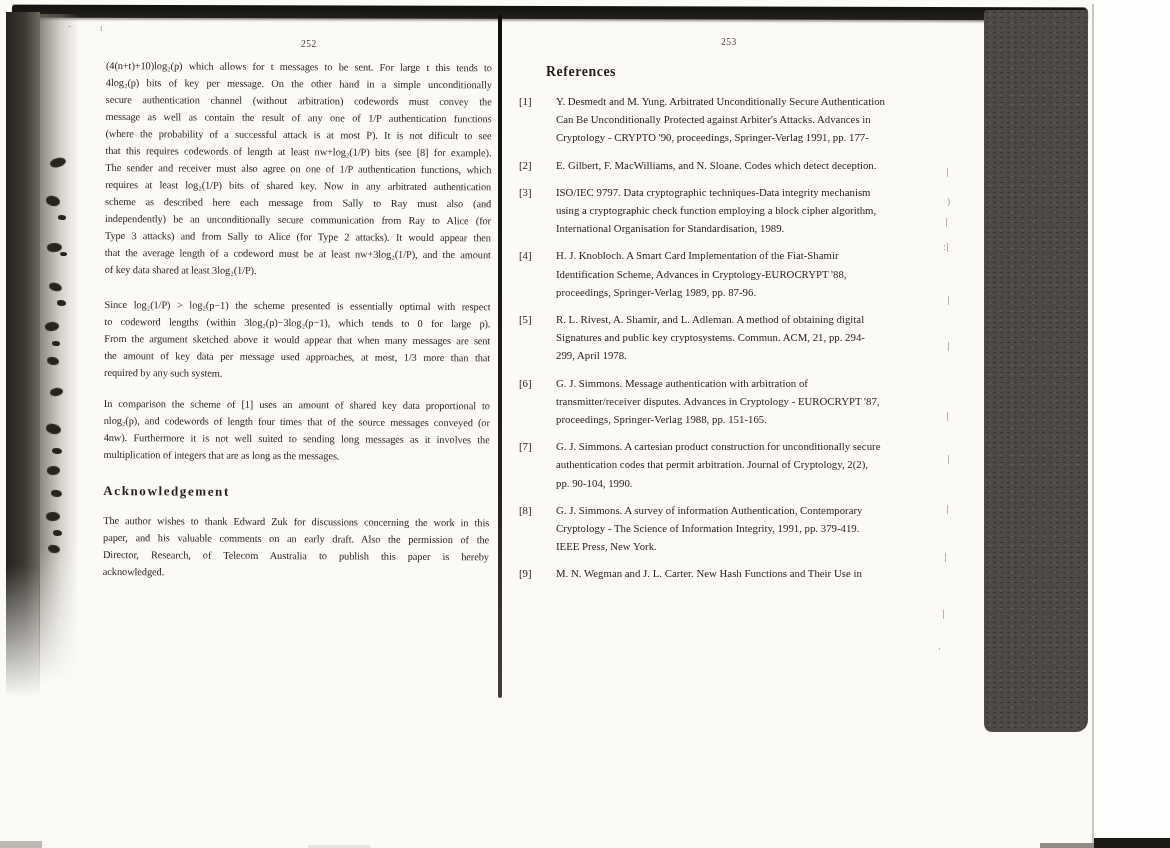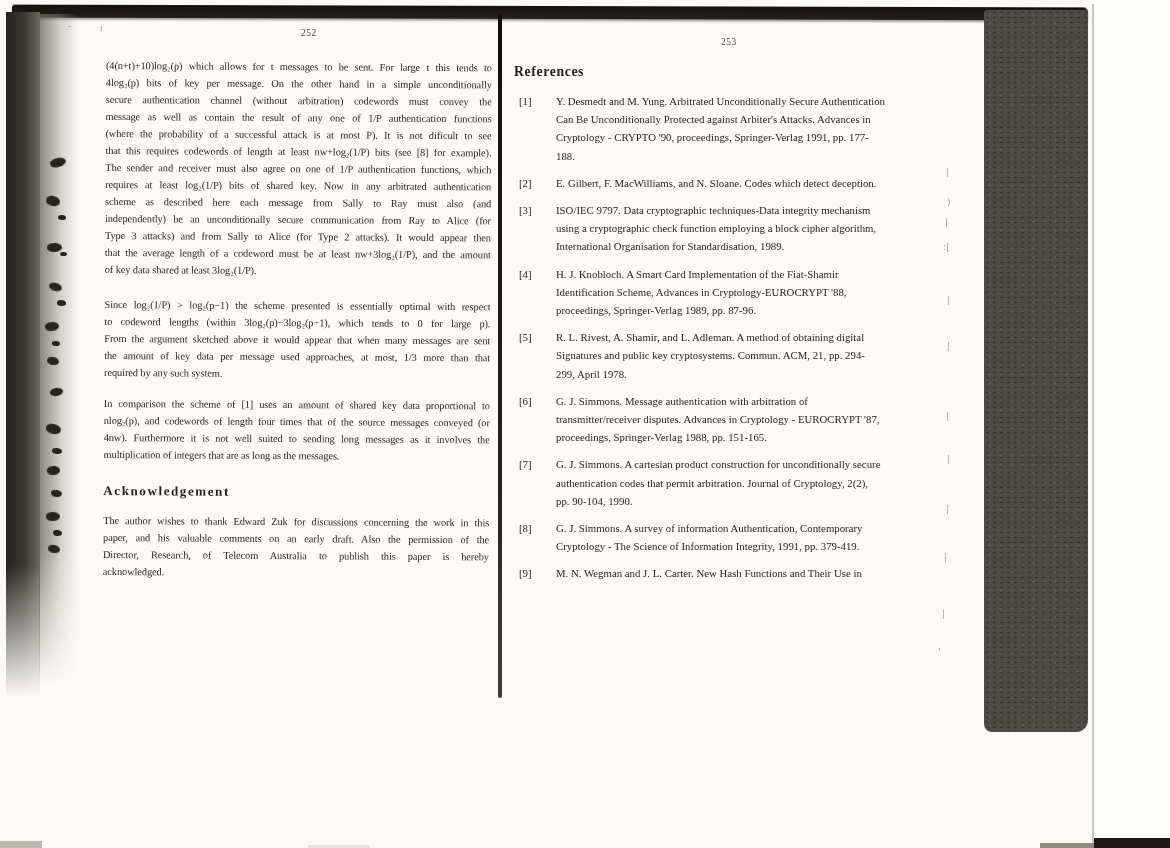--- a/index.html
+++ b/index.html
@@ -50,37 +50,37 @@
   }
   .edge-line { position:absolute; left:1092px; top:4px; width:2px; height:844px; background:#c9c6bf; }
   .bs1 { position:absolute; left:0;     top:841px; width:42px; height:7px;  background:#bcb9b2; }
   .bs2 { position:absolute; left:308px; top:845px; width:62px; height:3px;  background:#e5e3dd; }
   .bs3 { position:absolute; left:1040px;top:843px; width:56px; height:5px;  background:#8f8c85; }
   .bs4 { position:absolute; left:1094px;top:838px; width:76px; height:10px; background:#1c1a17; }
   .pen { position:absolute; color:#8a867e; font-size:9px; line-height:9px; opacity:.8;
          font-family:"DejaVu Sans","Liberation Sans",sans-serif; }
   
   .pagenum { position:absolute; font-size:9.5px; color:#48433c; letter-spacing:.5px; }
-  .lp-num { left:301px; top:28px; }
+  .lp-num { left:301px; top:39px; }
   .rp-num { left:721px; top:37px; }
   .lp-text {
     position:absolute; left:106px; top:57px; width:386px;
     font-size:10.4px; line-height:17px; letter-spacing:-.1px;
     transform:rotate(.35deg); transform-origin:0 0;
   }
   .line { white-space:nowrap; overflow:hidden; text-align:justify; text-align-last:justify; }
   .line.last { text-align-last:left; }
   .p-gap1 { margin-top:18px; }
   .p-gap2 { margin-top:14px; }
   .ack-h {
     margin-top:19px; margin-bottom:13px;
     font-size:13px; font-weight:bold; letter-spacing:1.6px; color:#231f1a;
   }
   .rp-head {
-    position:absolute; left:514px; top:64px;
+    position:absolute; left:546px; top:64px;
     font-size:13.8px; font-weight:bold; letter-spacing:.6px; color:#231f1a;
   }
   .ref-list { position:absolute; left:519px; top:92px; width:432px; }
   .ref-entry { display:flex; margin-bottom:9px; font-size:10.8px; line-height:18.2px; }
   .ref-label { flex:0 0 37px; }
   .ref-lines { width:395px; }
   .ref-lines .line { text-align:right; text-align-last:left; }
 </style>
 </head>
 <body>
@@ -177,21 +177,20 @@
 
   <div class="pagenum rp-num">253</div>
   <div class="rp-head">References</div>
   <div class="ref-list fit">
       <div class="ref-entry">
         <div class="ref-label">[1]</div>
         <div class="ref-lines">
           <div class="line">Y. Desmedt and M. Yung.  Arbitrated Unconditionally Secure Authentication</div>
           <div class="line">Can Be Unconditionally Protected against Arbiter's Attacks.  Advances in</div>
           <div class="line">Cryptology - CRYPTO '90, proceedings, Springer-Verlag 1991, pp. 177-</div>
-          <div class="line last">188.</div>
         </div>
       </div>
       <div class="ref-entry">
         <div class="ref-label">[2]</div>
         <div class="ref-lines">
           <div class="line">E. Gilbert, F. MacWilliams, and N. Sloane.  Codes which detect deception.</div>
         </div>
       </div>
       <div class="ref-entry">
         <div class="ref-label">[3]</div>
@@ -231,20 +230,21 @@
           <div class="line">G. J. Simmons.  A cartesian product construction for unconditionally secure</div>
           <div class="line">authentication codes that permit arbitration.  Journal of Cryptology, 2(2),</div>
           <div class="line last">pp. 90-104, 1990.</div>
         </div>
       </div>
       <div class="ref-entry">
         <div class="ref-label">[8]</div>
         <div class="ref-lines">
           <div class="line">G. J. Simmons.  A survey of information Authentication, Contemporary</div>
           <div class="line">Cryptology - The Science of Information Integrity, 1991, pp. 379-419.</div>
+          <div class="line last">IEEE Press, New York.</div>
         </div>
       </div>
       <div class="ref-entry">
         <div class="ref-label">[9]</div>
         <div class="ref-lines">
           <div class="line">M. N. Wegman and J. L. Carter.  New Hash Functions and Their Use in</div>
         </div>
       </div>
     </div>
 

